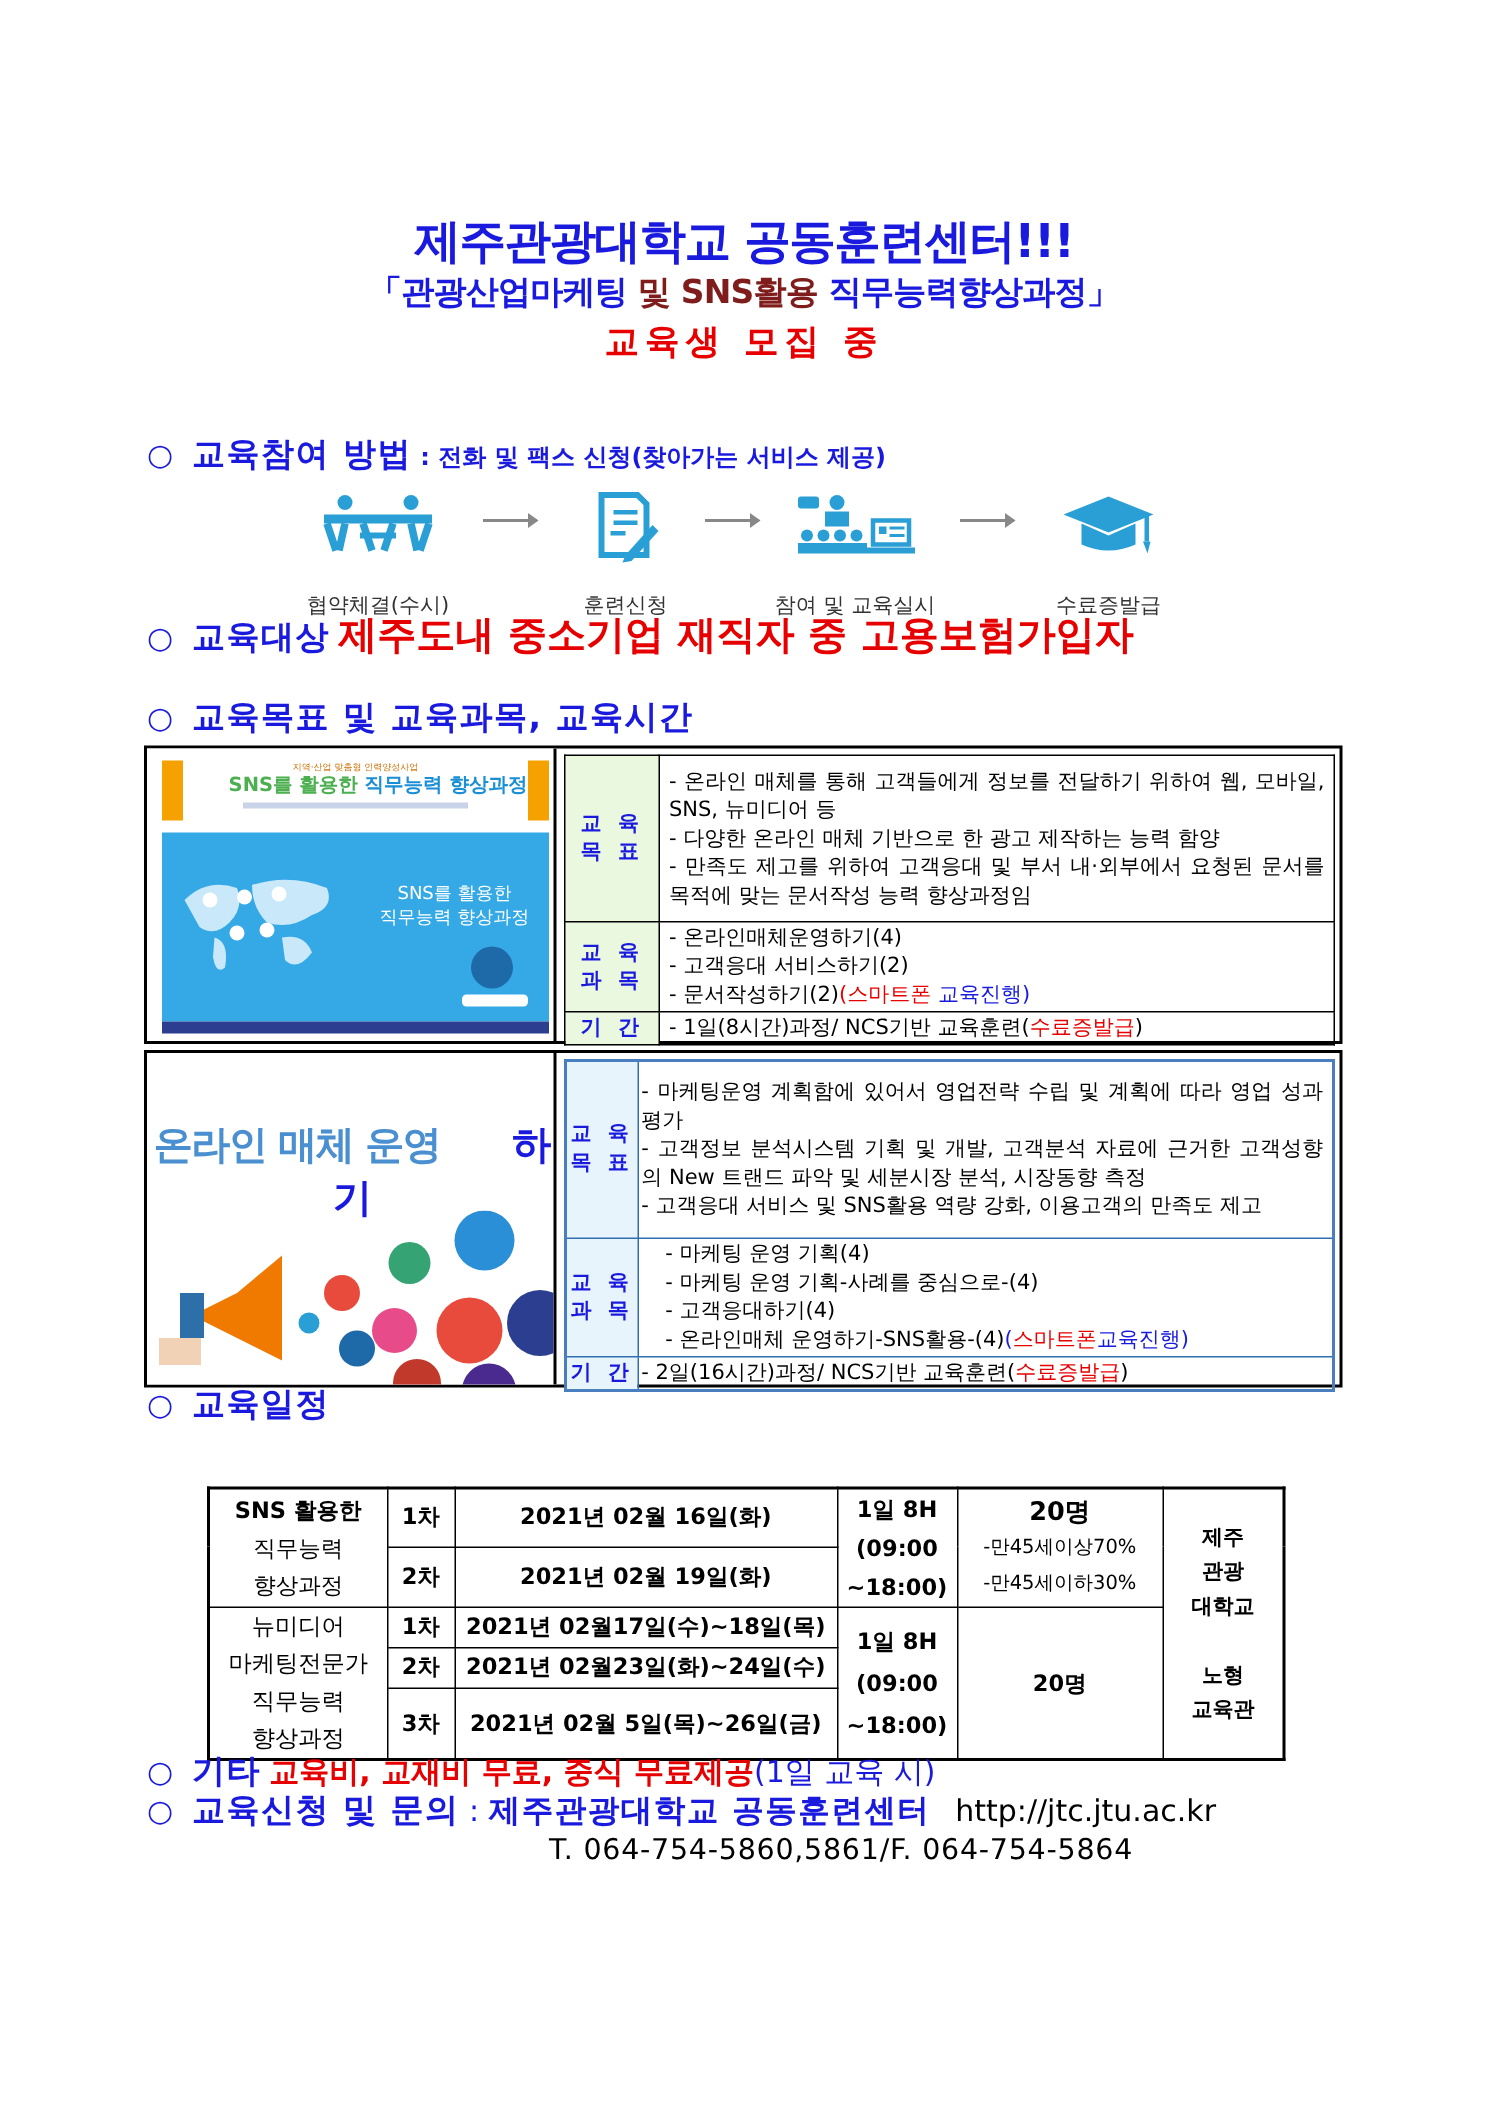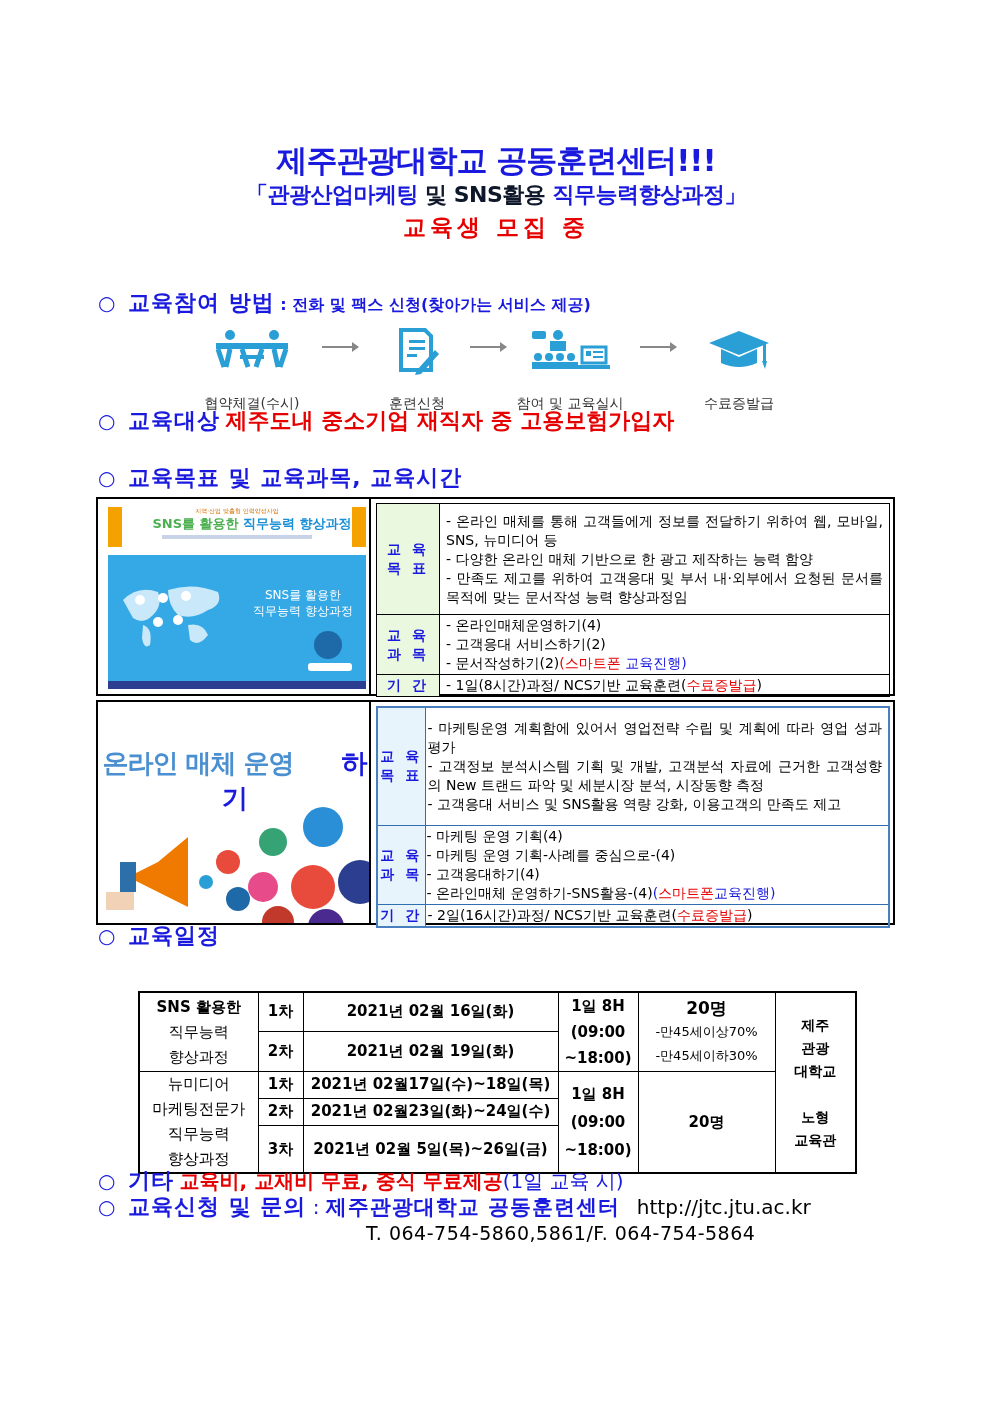--- a/index.html
+++ b/index.html
@@ -5,29 +5,29 @@
     * { box-sizing: border-box; margin: 0; padding: 0; }
     body {
       width: 992px; height: 1403px; background: #ffffff; position: relative;
       font-family: "DejaVu Sans", "Liberation Sans", sans-serif; color: #000; overflow: hidden;
     }
     .abs { position: absolute; }
 
     
     .title-main { left: 0; width: 992px; top: 140px; text-align: center; font-size: 31px; font-weight: 900; color: #1a1adf; letter-spacing: -1px; }
     .title-sub { left: 0; width: 992px; top: 180px; text-align: center; font-size: 22px; font-weight: bold; color: #1a1adf; letter-spacing: -0.5px; }
-    .title-sub .red { color: #0f172a; }
+    .title-sub .red { color: #7f1d1d; }
     .title-recruit { left: 0; width: 992px; top: 212px; text-align: center; font-size: 23px; font-weight: bold; color: #e60000; letter-spacing: 4px; }
 
     
     .sec { left: 98px; font-weight: bold; color: #1a1adf; white-space: nowrap; }
     .sec .bullet { font-weight: normal; color: #1a1adf; display: inline-block; width: 30px; font-size: 20px; }
     .sec .head { font-size: 22px; letter-spacing: 1px; }
     .sec .sub { font-size: 16px; color: #1a1adf; }
-    .sec .red { color: #e60000; font-size: 22px; }
+    .sec .red { color: #e60000; font-size: 26px; }
     .sec .plain { font-weight: normal; color: #000; font-size: 20px; }
     .sec .blue-normal { font-weight: normal; color: #1a1adf; font-size: 20px; }
 
     
     .flow-step { text-align: center; width: 140px; }
     .flow-icon { height: 52px; display: flex; align-items: center; justify-content: center; }
     .flow-label { font-size: 14px; color: #333; margin-top: 18px; }
     .flow-arrow { width: 36px; height: 2px; background: #888; }
     .flow-arrow::after { content: ""; position: absolute; right: -1px; top: -4px; border-left: 7px solid #888; border-top: 5px solid transparent; border-bottom: 5px solid transparent; }
 
@@ -226,21 +226,21 @@
 목 표</td>
       <td class="txt" style="padding-left:2px;">
         <div>- 마케팅운영 계획함에 있어서 영업전략 수립 및 계획에 따라 영업 성과 평가</div>
         <div>- 고객정보 분석시스템 기획 및 개발, 고객분석 자료에 근거한 고객성향의 New 트랜드 파악 및 세분시장 분석, 시장동향 측정</div>
         <div>- 고객응대 서비스 및 SNS활용 역량 강화, 이용고객의 만족도 제고</div>
       </td>
     </tr>
     <tr>
       <td class="lbl" style="height:78px; white-space:pre-line;">교 육
 과 목</td>
-      <td class="txt" style="padding-left:1px;">
+      <td class="txt" style="padding-left:18px;">
         <div>- 마케팅 운영 기획(4)</div>
         <div>- 마케팅 운영 기획-사례를 중심으로-(4)</div>
         <div>- 고객응대하기(4)</div>
         <div><span>- 온라인매체 운영하기-SNS활용-(4)</span><span class="hl-blue">(</span><span class="hl-red">스마트폰</span><span class="hl-blue">교육진행)</span></div>
       </td>
     </tr>
     <tr>
       <td class="lbl" style="height:19px;">기 간</td>
       <td class="txt" style="padding-left:2px;"><span>- 2일(16시간)과정/ NCS기반 교육훈련(</span><span class="hl-red">수료증발급</span><span>)</span></td>
     </tr>

